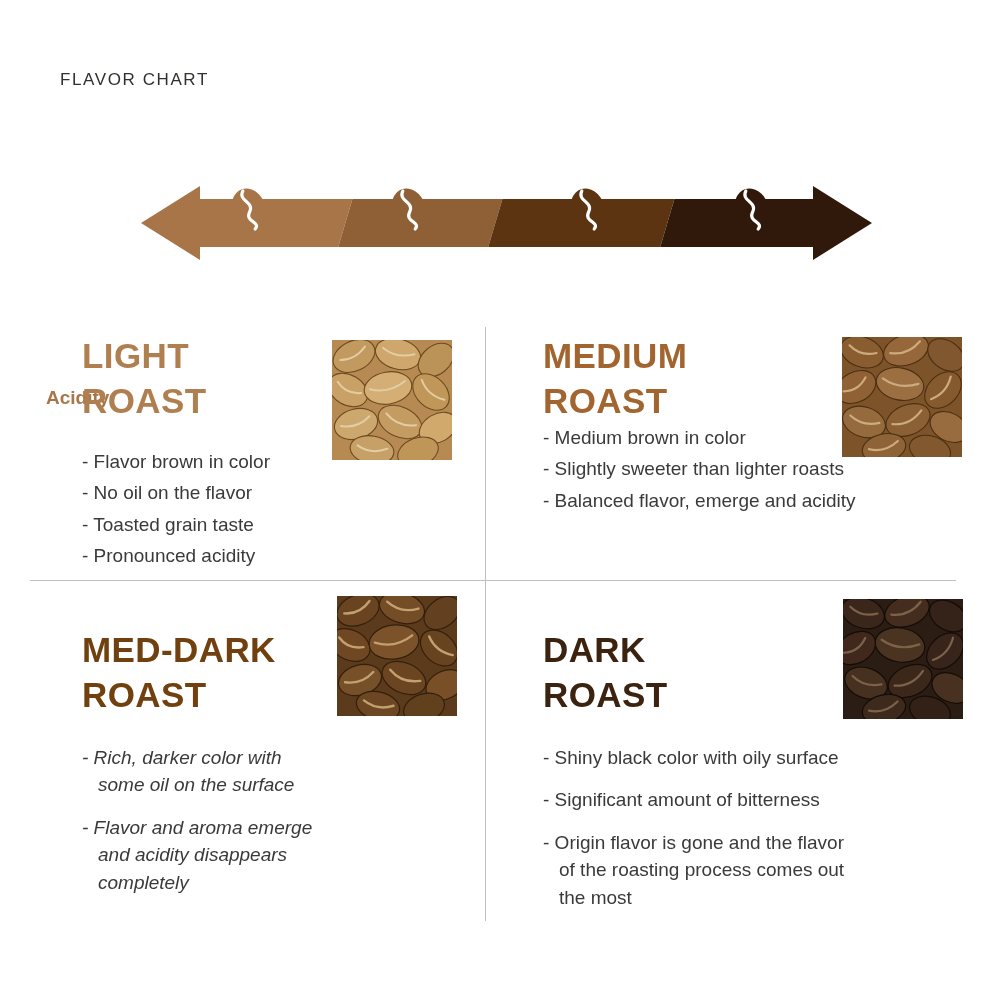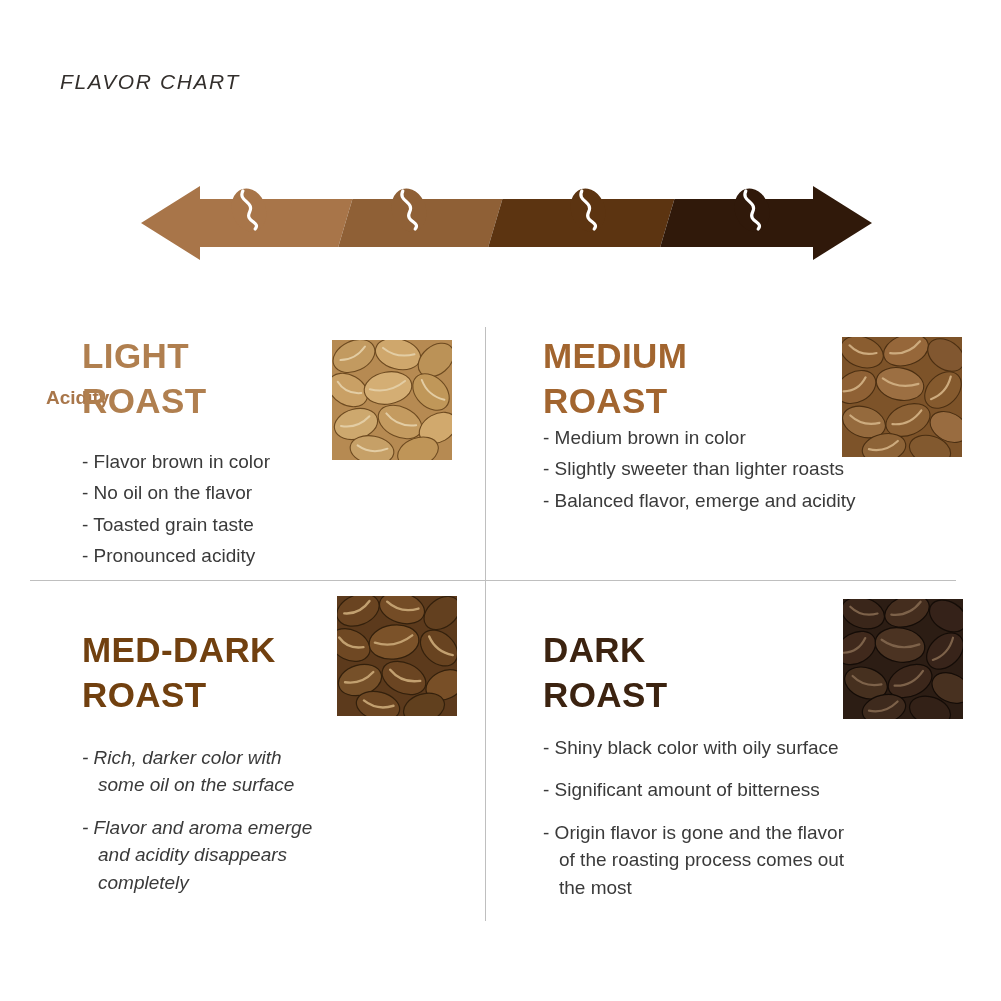--- a/index.html
+++ b/index.html
@@ -14,26 +14,25 @@
     font-family: "Liberation Sans", sans-serif;
     color: #333333;
     overflow: hidden;
   }
 
   
   #page-title {
     position: absolute;
     left: 60px;
     top: 70px;
-    font-size: 21px;
+    font-size: 17px;
     letter-spacing: 1.6px;
     font-weight: 400;
     color: #332f2c;
     white-space: nowrap;
-    font-style: italic;
   }
 
   
   #scale {
     position: absolute;
     left: 0;
     top: 180px;
     width: 910px;
     height: 95px;
   }
@@ -132,21 +131,21 @@
   .bullets.loose .bullet { margin-bottom: 15px; }
 
   #title-light    { color: #b07f4f; }
   #title-medium   { color: #a2652f; }
   #title-med-dark { color: #71400f; }
   #title-dark     { color: #3c2310; }
 
   #list-light    { margin-top: 24px; }
   #list-medium   { }
   #list-med-dark { margin-top: 26px; font-style: italic; }
-  #list-dark     { margin-top: 16px; }
+  #list-dark     { margin-top: 26px; }
 
   
   .bean-photo {
     position: absolute;
     width: 120px;
     height: 120px;
     overflow: hidden;
     z-index: 1;
   }
   #photo-light    { left: 332px; top: 340px; }

